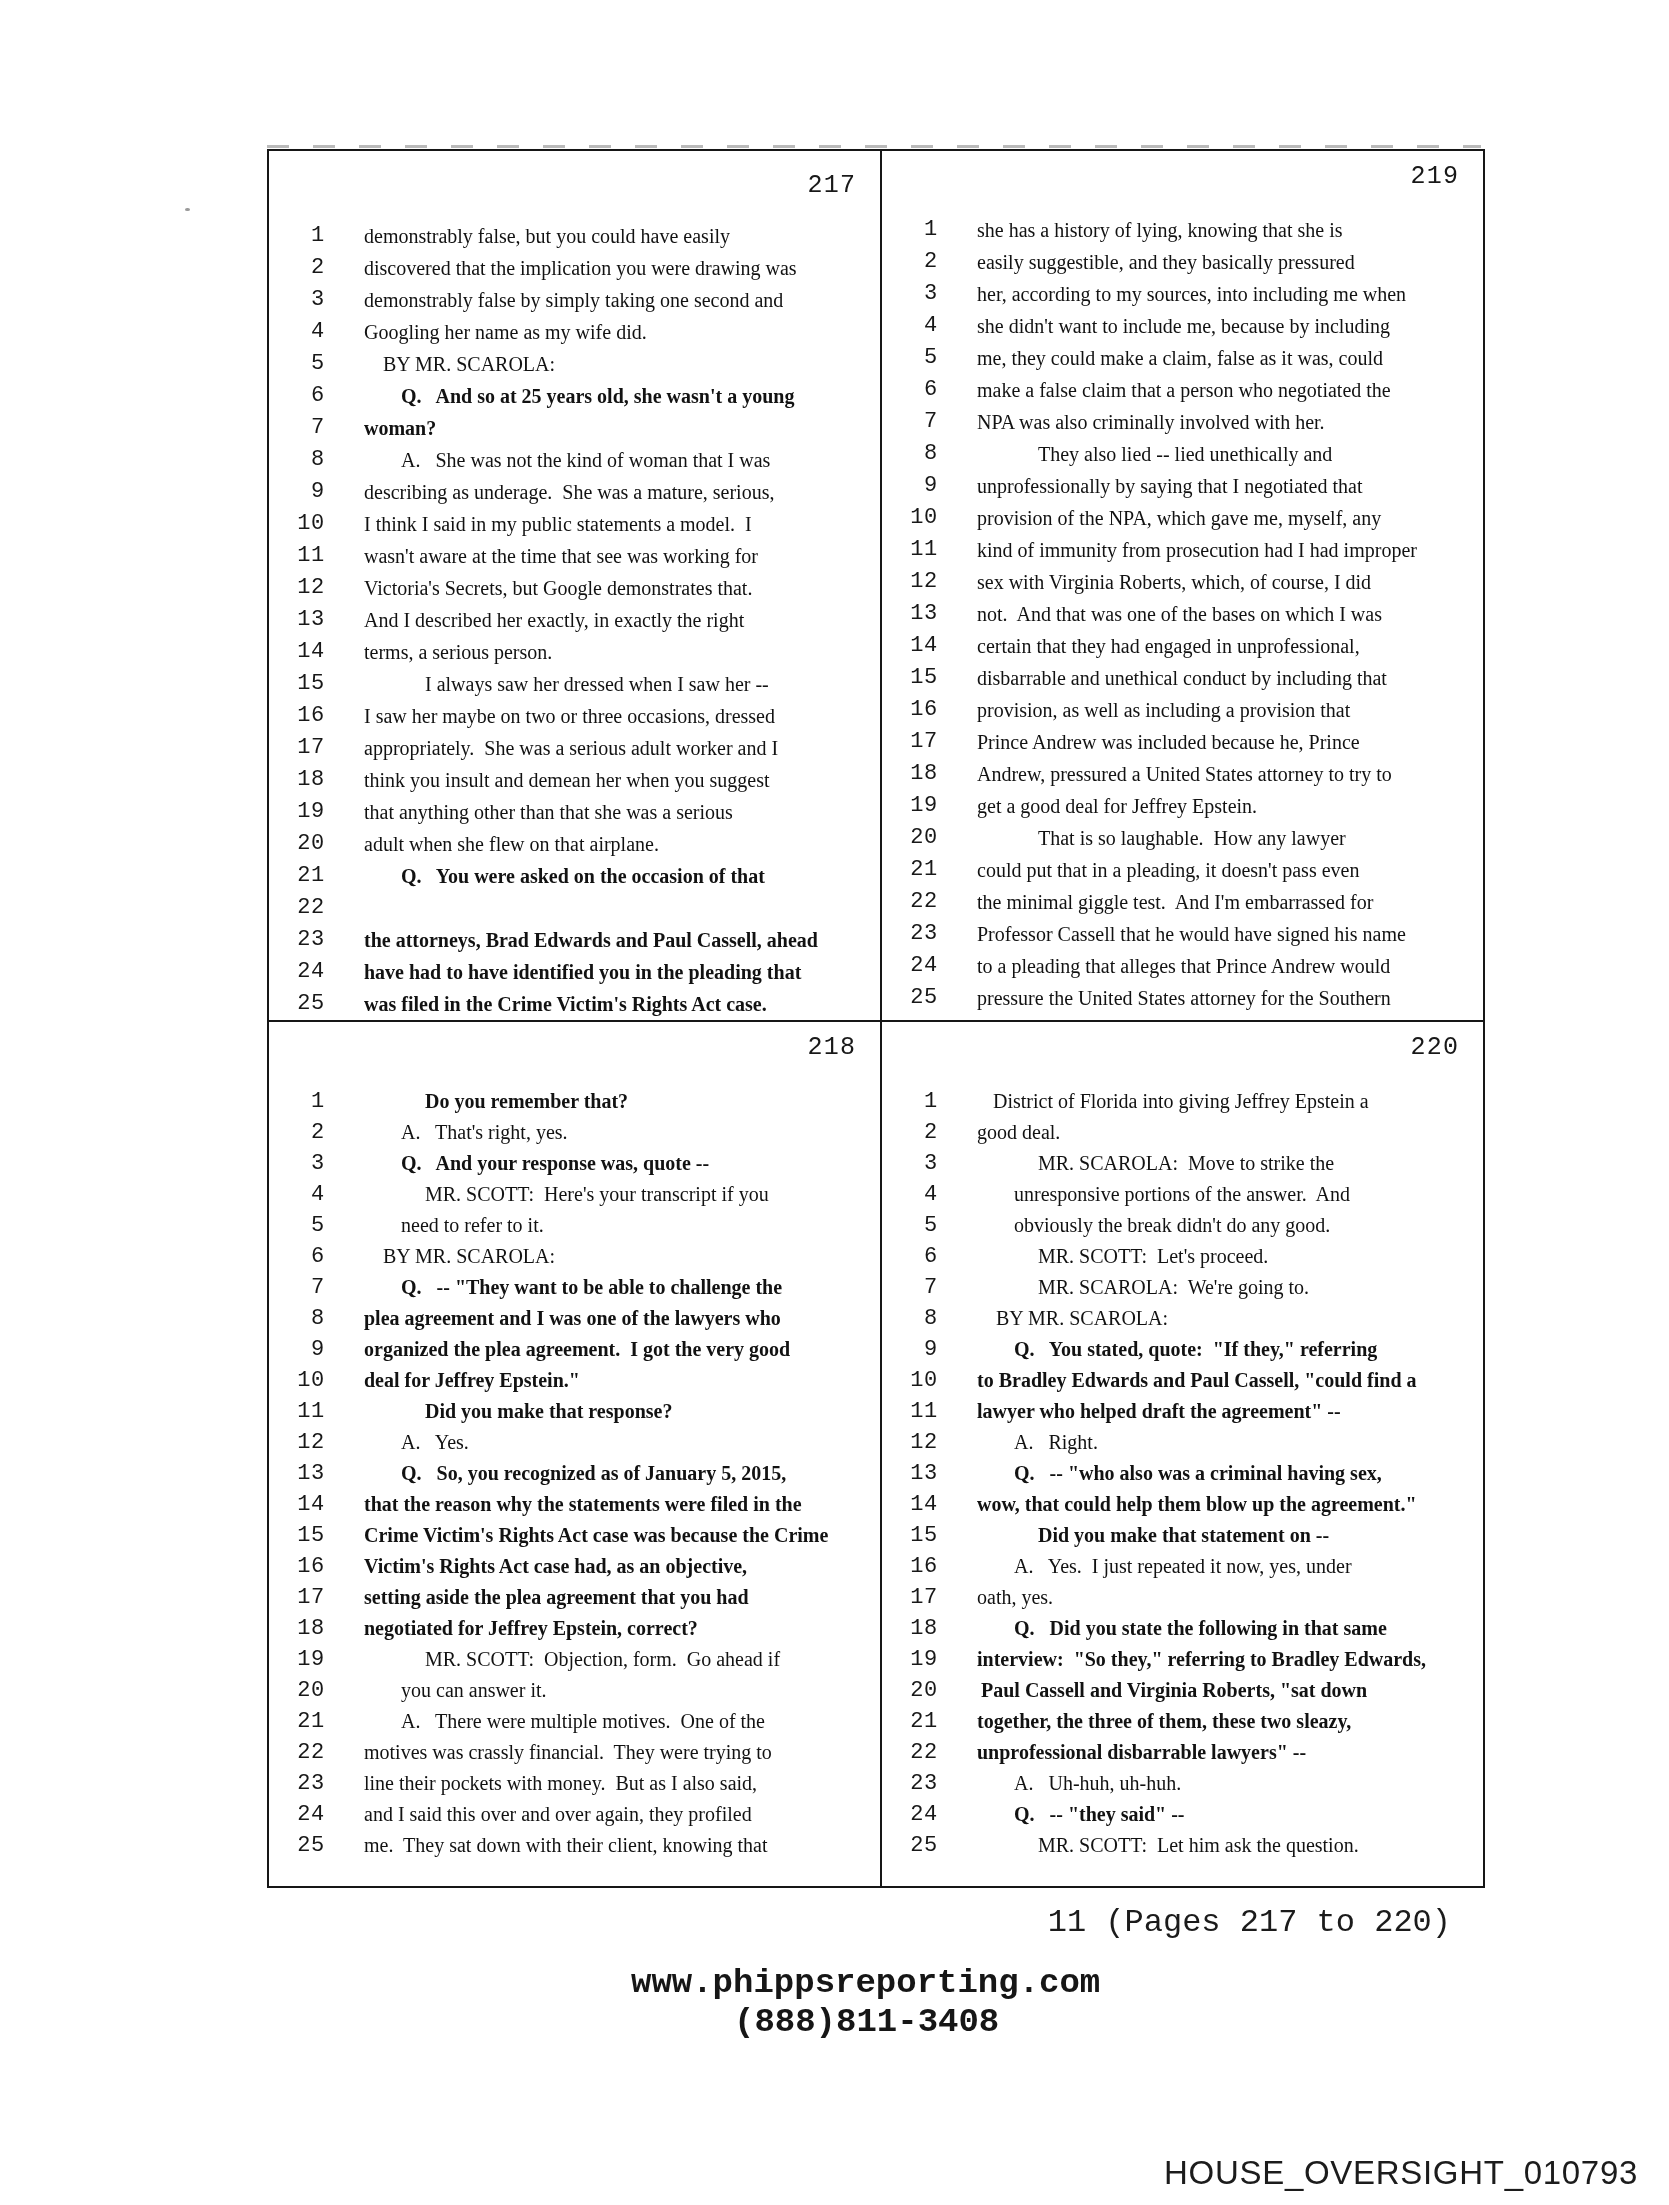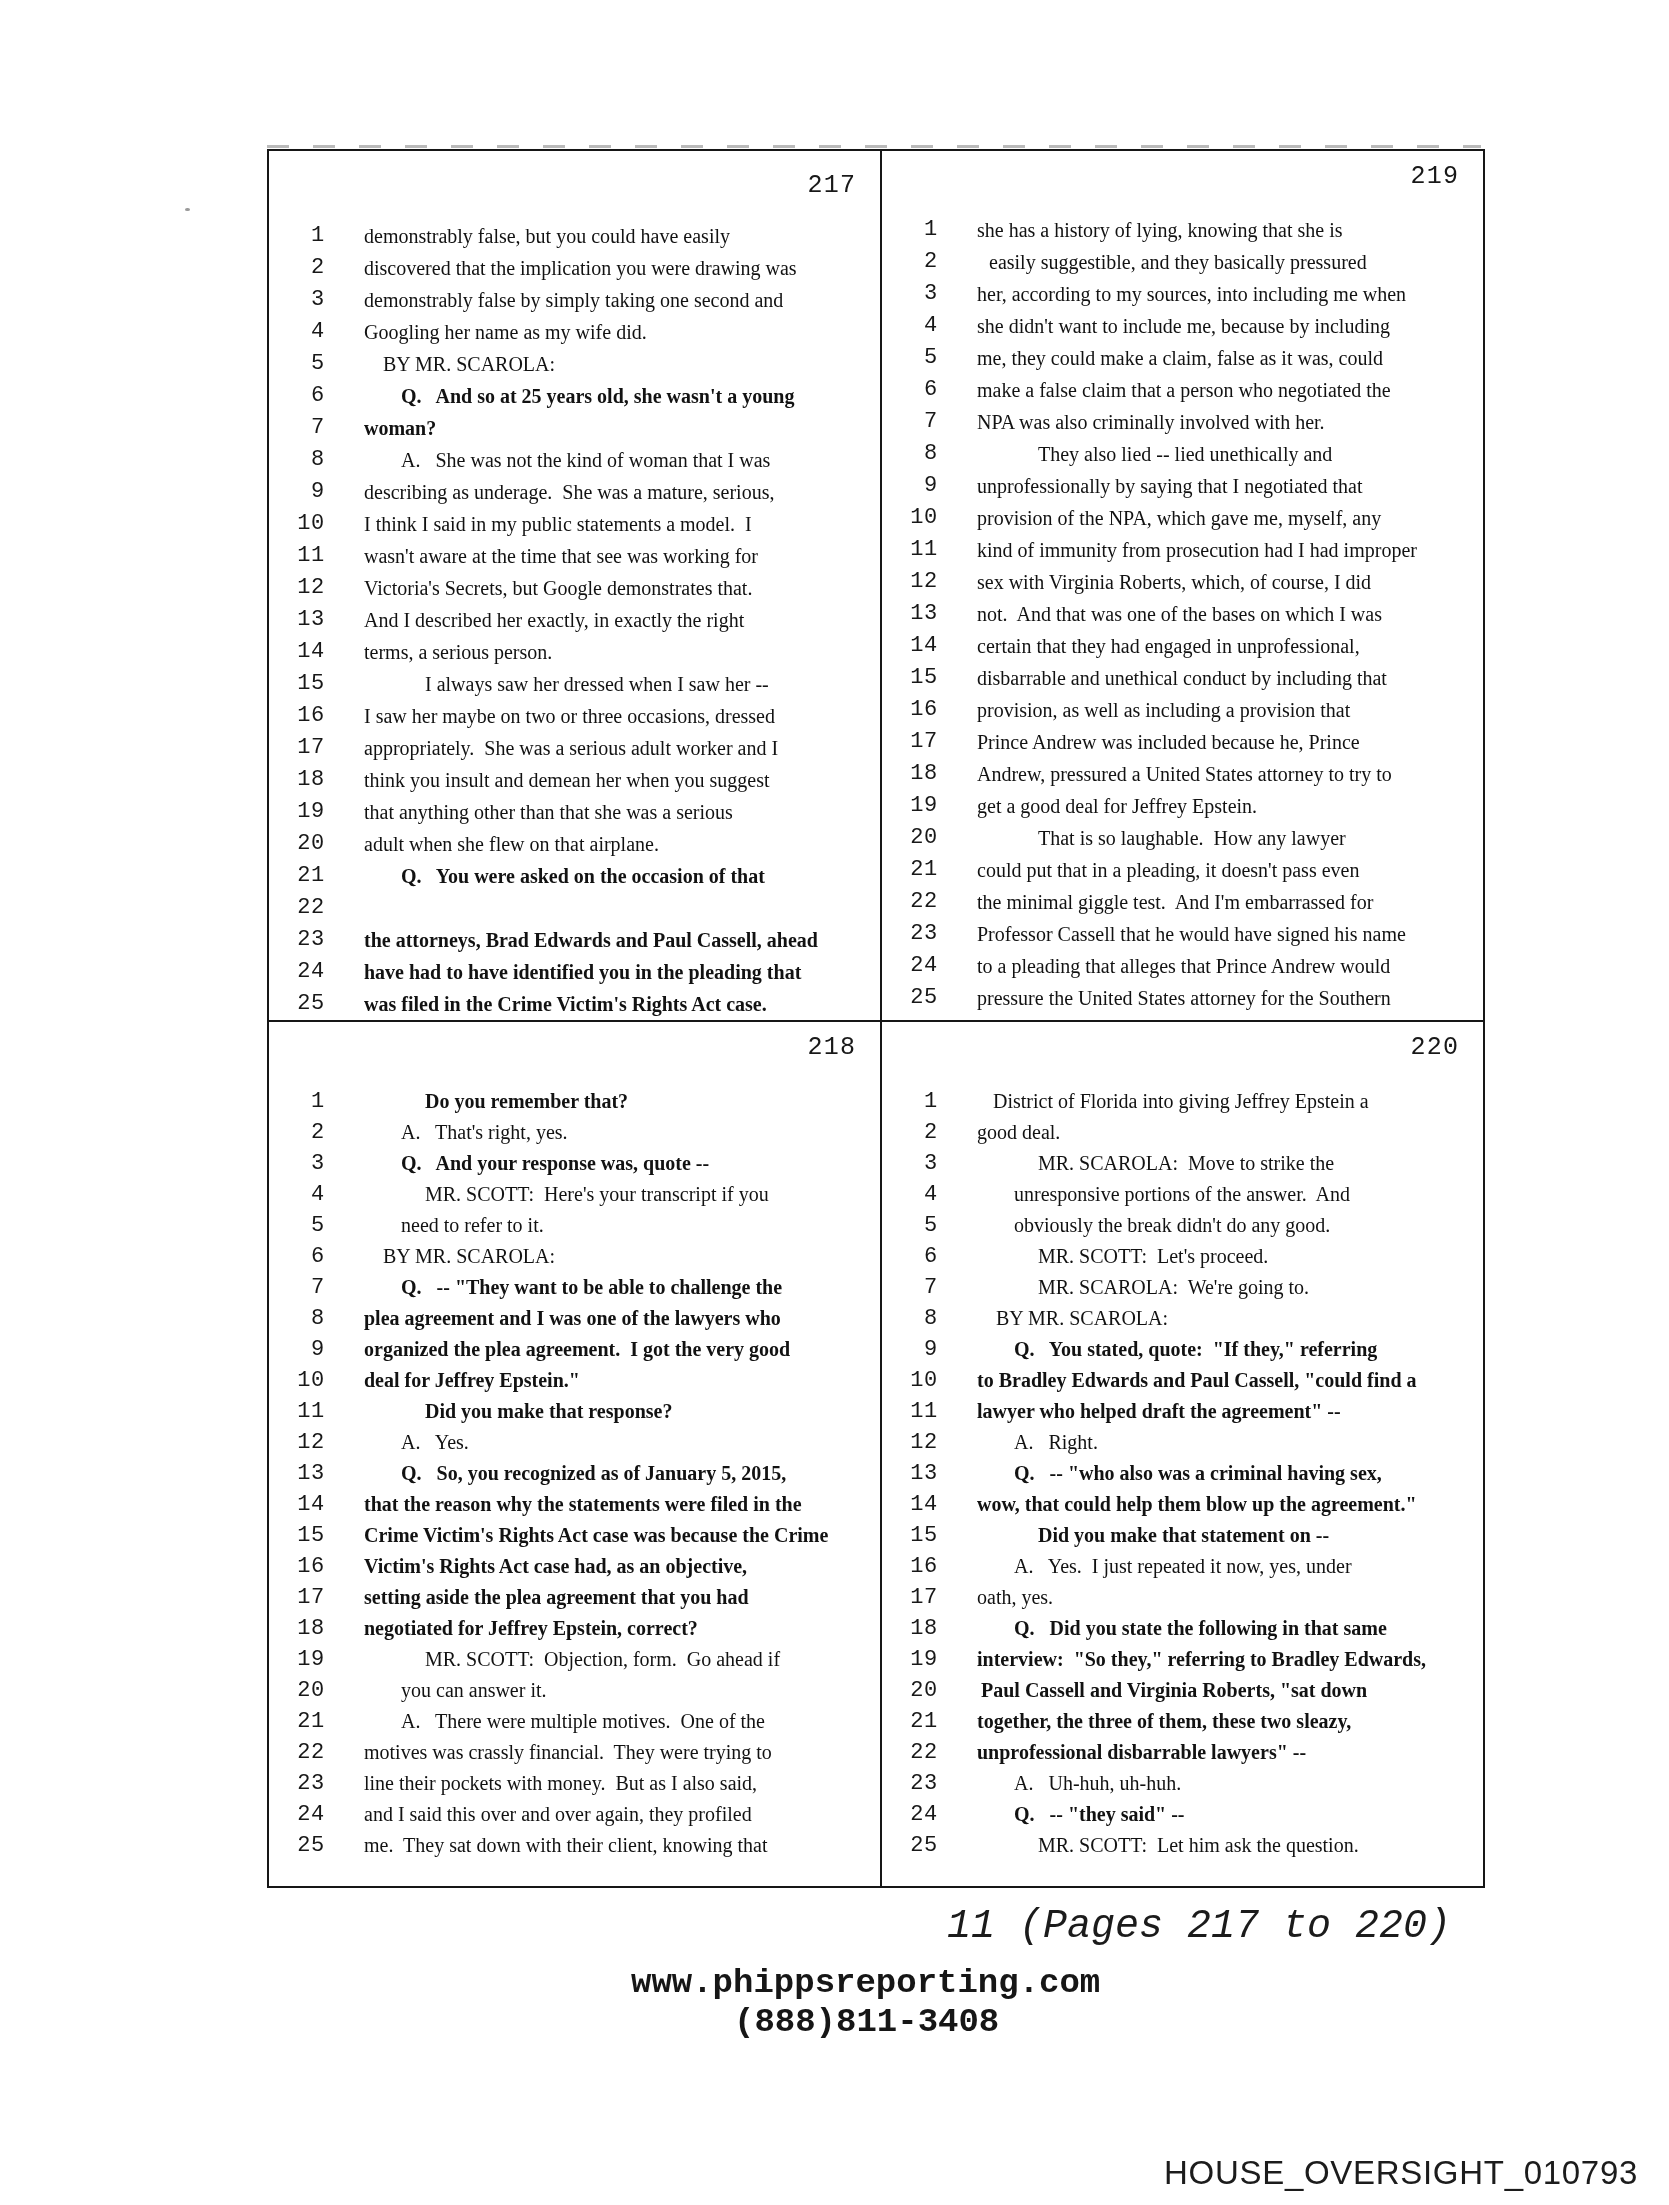--- a/index.html
+++ b/index.html
@@ -92,24 +92,23 @@
   }
   .tline .txt.b {
     font-weight: bold;
   }
   
   .footer-pageinfo {
     position: absolute;
     top: 1904px;
     right: 218px;
     font-family: "Liberation Mono", monospace;
-    font-size: 40px;
+    font-size: 32px;
     color: #1b1b1b;
     white-space: pre;
-    font-style: italic;
   }
   .footer-url {
     position: absolute;
     left: 631px;
     top: 1964px;
     font-family: "Liberation Mono", monospace;
     font-size: 34px;
     font-weight: bold;
     color: #161616;
     white-space: pre;
@@ -271,21 +270,21 @@
 
   <section class="quad tr">
     <div class="pagenum">219</div>
     <div class="lines">
         <div class="tline">
           <span class="num">1</span>
           <span class="txt" style="margin-left: 0px;">she has a history of lying, knowing that she is</span>
         </div>
         <div class="tline">
           <span class="num">2</span>
-          <span class="txt" style="margin-left: 12px;">easily suggestible, and they basically pressured</span>
+          <span class="txt" style="margin-left: 0px;">easily suggestible, and they basically pressured</span>
         </div>
         <div class="tline">
           <span class="num">3</span>
           <span class="txt" style="margin-left: 0px;">her, according to my sources, into including me when</span>
         </div>
         <div class="tline">
           <span class="num">4</span>
           <span class="txt" style="margin-left: 0px;">she didn't want to include me, because by including</span>
         </div>
         <div class="tline">

